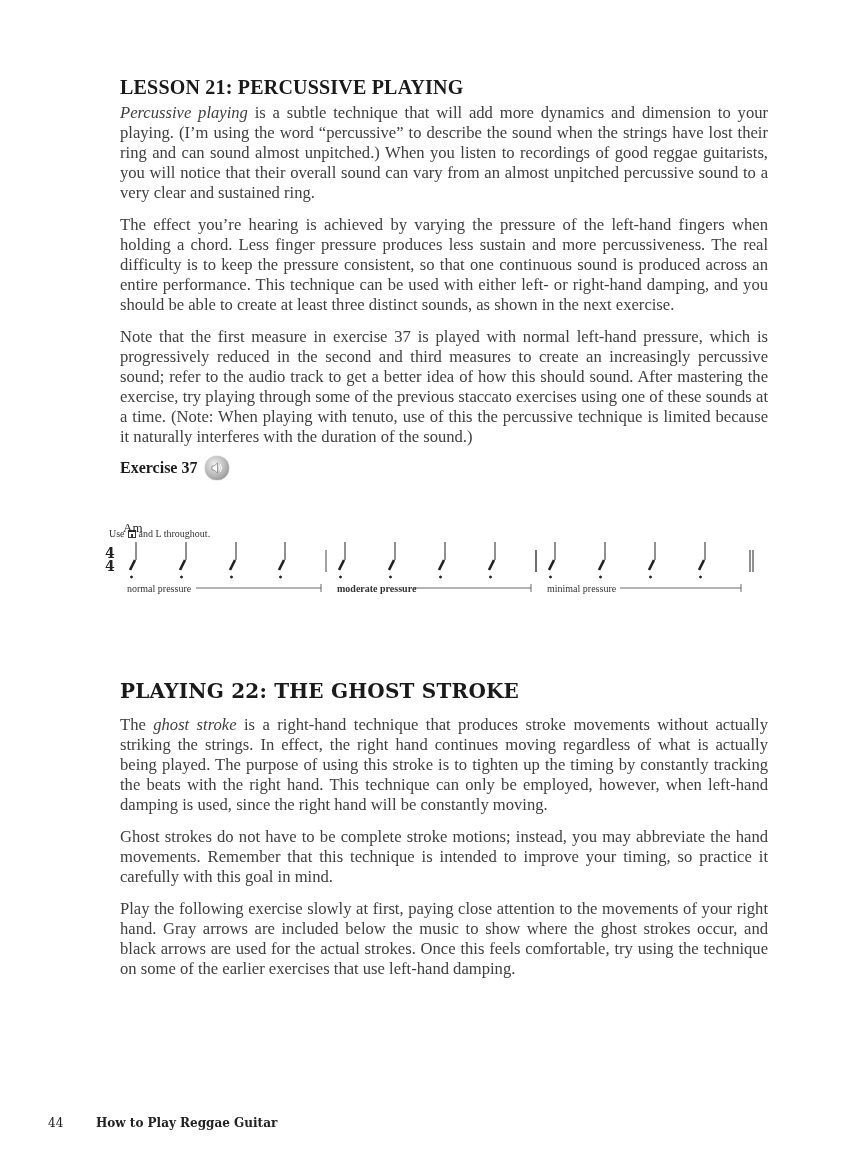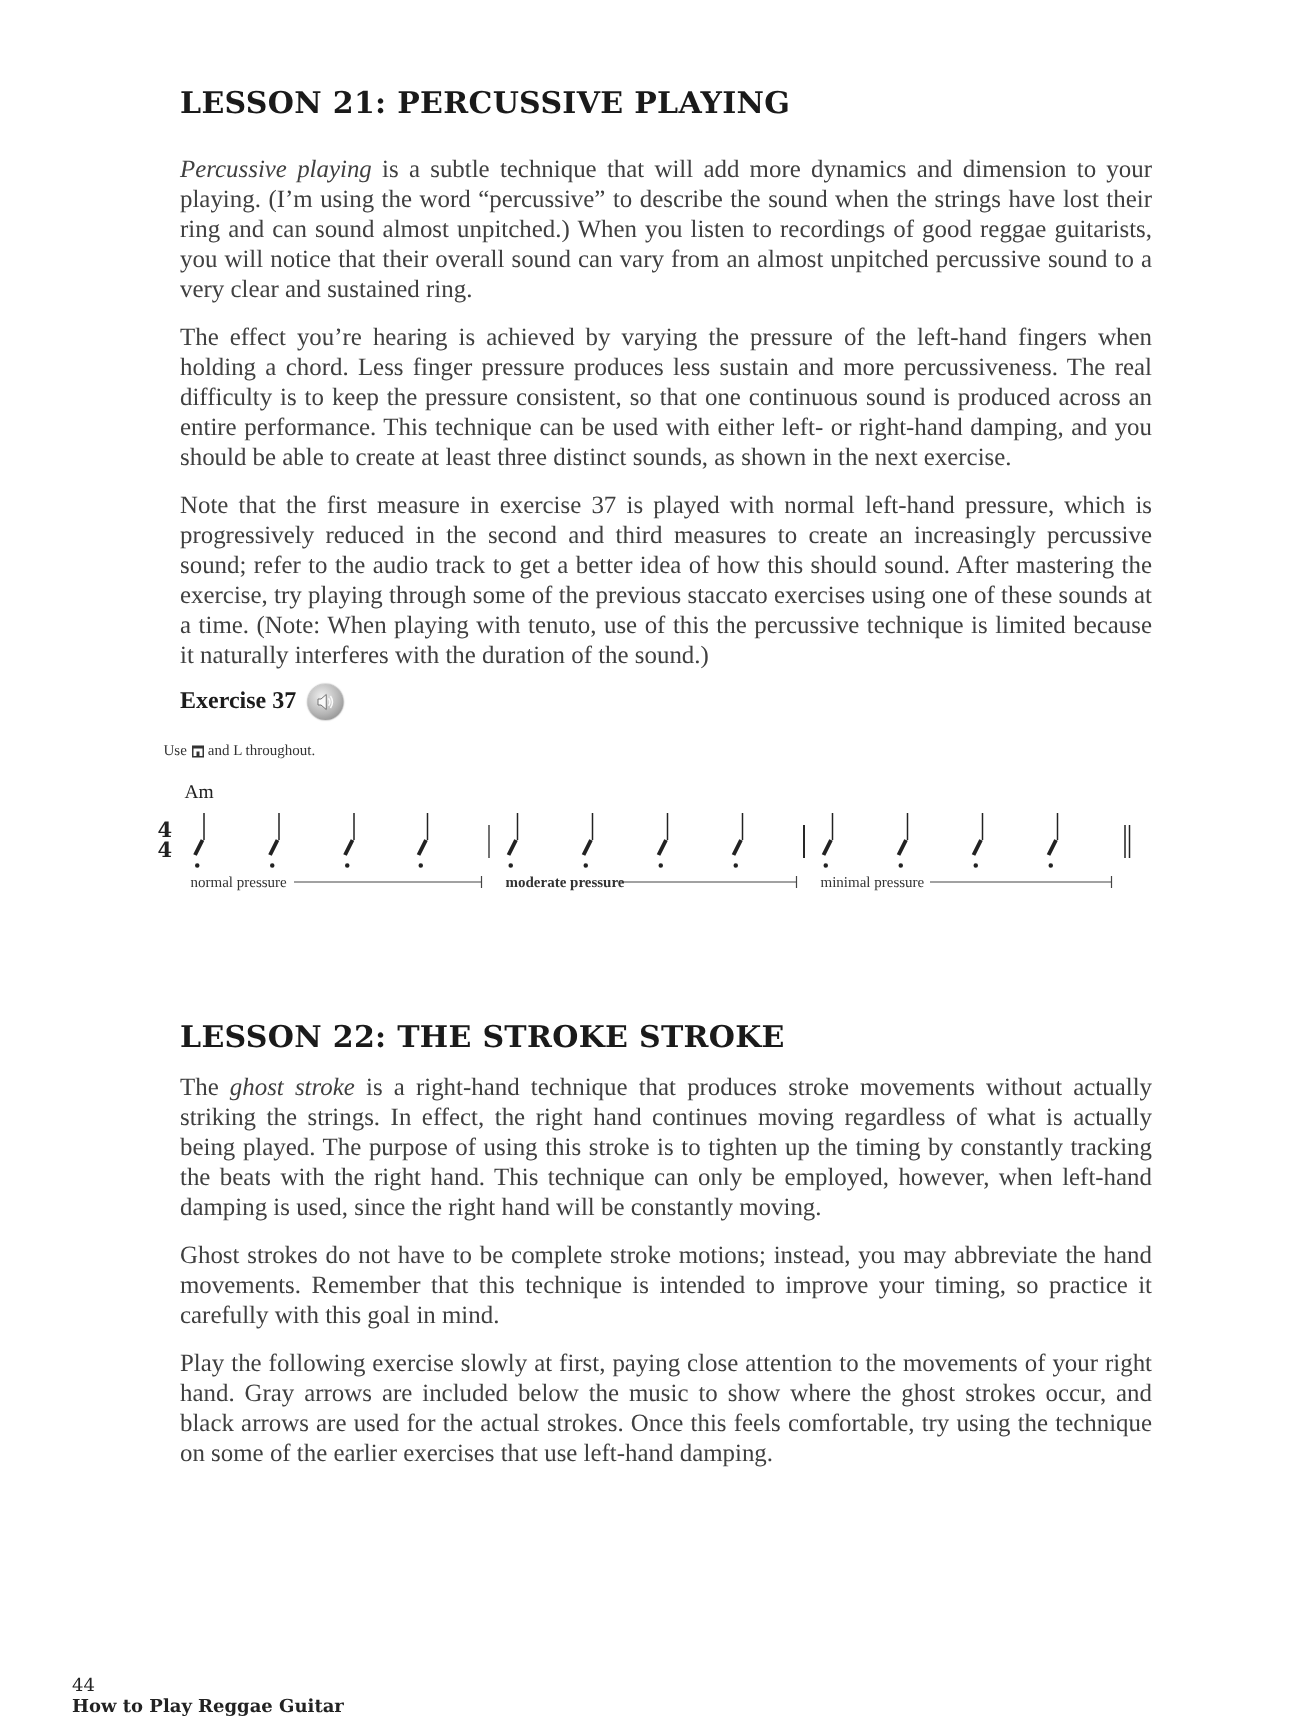--- a/index.html
+++ b/index.html
@@ -44,21 +44,21 @@
     }
     .audio-icon {
       width: 24px; height: 24px; border-radius: 50%;
       background: radial-gradient(circle at 40% 35%, #f0f0f0 0%, #b5b5b5 55%, #7a7a7a 100%);
       box-shadow: 0 0 1px #555;
       display: flex; align-items: center; justify-content: center;
       cursor: pointer;
     }
 
     .instruction {
-      position: absolute; left: -11px; top: 495px;
+      position: absolute; left: -11px; top: 528px;
       font-size: 10px; color: #333;
       display: flex; align-items: center; gap: 3px;
       white-space: nowrap;
     }
     .damp-box {
       display: inline-block; width: 8px; height: 8px;
       border: 1px solid #333; border-top-width: 2px;
       position: relative;
     }
     .damp-box::after {
@@ -76,31 +76,30 @@
     .legend-label {
       font-size: 10px; color: #333;
     }
 
     .footer {
       position: absolute; top: 1116px; left: 48px;
       display: flex; align-items: baseline;
       font-family: "DejaVu Serif", serif;
       font-size: 12px;
       color: #222;
-      flex-direction: column;
     }
     .footer .page-num { width: 48px; }
     .footer .book-title { font-weight: bold; }
   </style>
 </head>
 <body>
 
 <div class="page">
 
-  <h1 class="lesson-title" style="top:56px;">LESSON 21: PERCUSSIVE PLAYING</h1>
+  <h1 class="lesson-title" style="top:76px;font-family:Liberation Serif, serif;">LESSON 21: PERCUSSIVE PLAYING</h1>
 
   <p class="para" style="top:103px;"><em>Percussive playing</em><span> is a subtle technique that will add more dynamics and dimension to your playing. (I’m using the word “percussive” to describe the sound when the strings have lost their ring and can sound almost unpitched.) When you listen to recordings of good reggae guitarists, you will notice that their overall sound can vary from an almost unpitched percussive sound to a very clear and sustained ring.</span></p>
 
   <p class="para" style="top:215px;">The effect you’re hearing is achieved by varying the pressure of the left-hand fingers when holding a chord. Less finger pressure produces less sustain and more percussiveness. The real difficulty is to keep the pressure consistent, so that one continuous sound is produced across an entire performance. This technique can be used with either left- or right-hand damping, and you should be able to create at least three distinct sounds, as shown in the next exercise.</p>
 
   <p class="para" style="top:327px;">Note that the first measure in exercise 37 is played with normal left-hand pressure, which is progressively reduced in the second and third measures to create an increasingly percussive sound; refer to the audio track to get a better idea of how this should sound. After mastering the exercise, try playing through some of the previous staccato exercises using one of these sounds at a time. (Note: When playing with tenuto, use of this the percussive technique is limited because it naturally interferes with the duration of the sound.)</p>
 
   <div class="exercise-head">
     <span class="exercise-label">Exercise 37</span>
     <span class="audio-icon">
@@ -203,21 +202,21 @@
     <line x1="314" y1="58" x2="431" y2="58" stroke="#444" stroke-width="0.8"></line>
     <line x1="431" y1="54" x2="431" y2="62" stroke="#444" stroke-width="0.8"></line>
     <line x1="520" y1="58" x2="641" y2="58" stroke="#444" stroke-width="0.8"></line>
     <line x1="641" y1="54" x2="641" y2="62" stroke="#444" stroke-width="0.8"></line>
   </svg>
 
   <span class="legend-label" style="position:absolute; left:7px; top:583px;text-align:right;">normal pressure</span>
   <span class="legend-label" style="position:absolute; left:217px; top:583px;font-weight:bold;">moderate pressure</span>
   <span class="legend-label" style="position:absolute; left:427px; top:583px;">minimal pressure</span>
 
-  <h1 class="lesson-title" style="top:679px;">LESSON 22: THE STROKE STROKE</h1>
+  <h1 class="lesson-title" style="top:679px;">PLAYING 22: THE GHOST STROKE</h1>
 
   <p class="para" style="top:715px;"><span>The </span><em>ghost stroke</em><span> is a right-hand technique that produces stroke movements without actually striking the strings. In effect, the right hand continues moving regardless of what is actually being played. The purpose of using this stroke is to tighten up the timing by constantly tracking the beats with the right hand. This technique can only be employed, however, when left-hand damping is used, since the right hand will be constantly moving.</span></p>
 
   <p class="para" style="top:827px;">Ghost strokes do not have to be complete stroke motions; instead, you may abbreviate the hand movements. Remember that this technique is intended to improve your timing, so practice it carefully with this goal in mind.</p>
 
   <p class="para" style="top:899px;">Play the following exercise slowly at first, paying close attention to the movements of your right hand. Gray arrows are included below the music to show where the ghost strokes occur, and black arrows are used for the actual strokes. Once this feels comfortable, try using the technique on some of the earlier exercises that use left-hand damping.</p>
 </div>
 
 <div class="footer">
   <span class="page-num">44</span>

